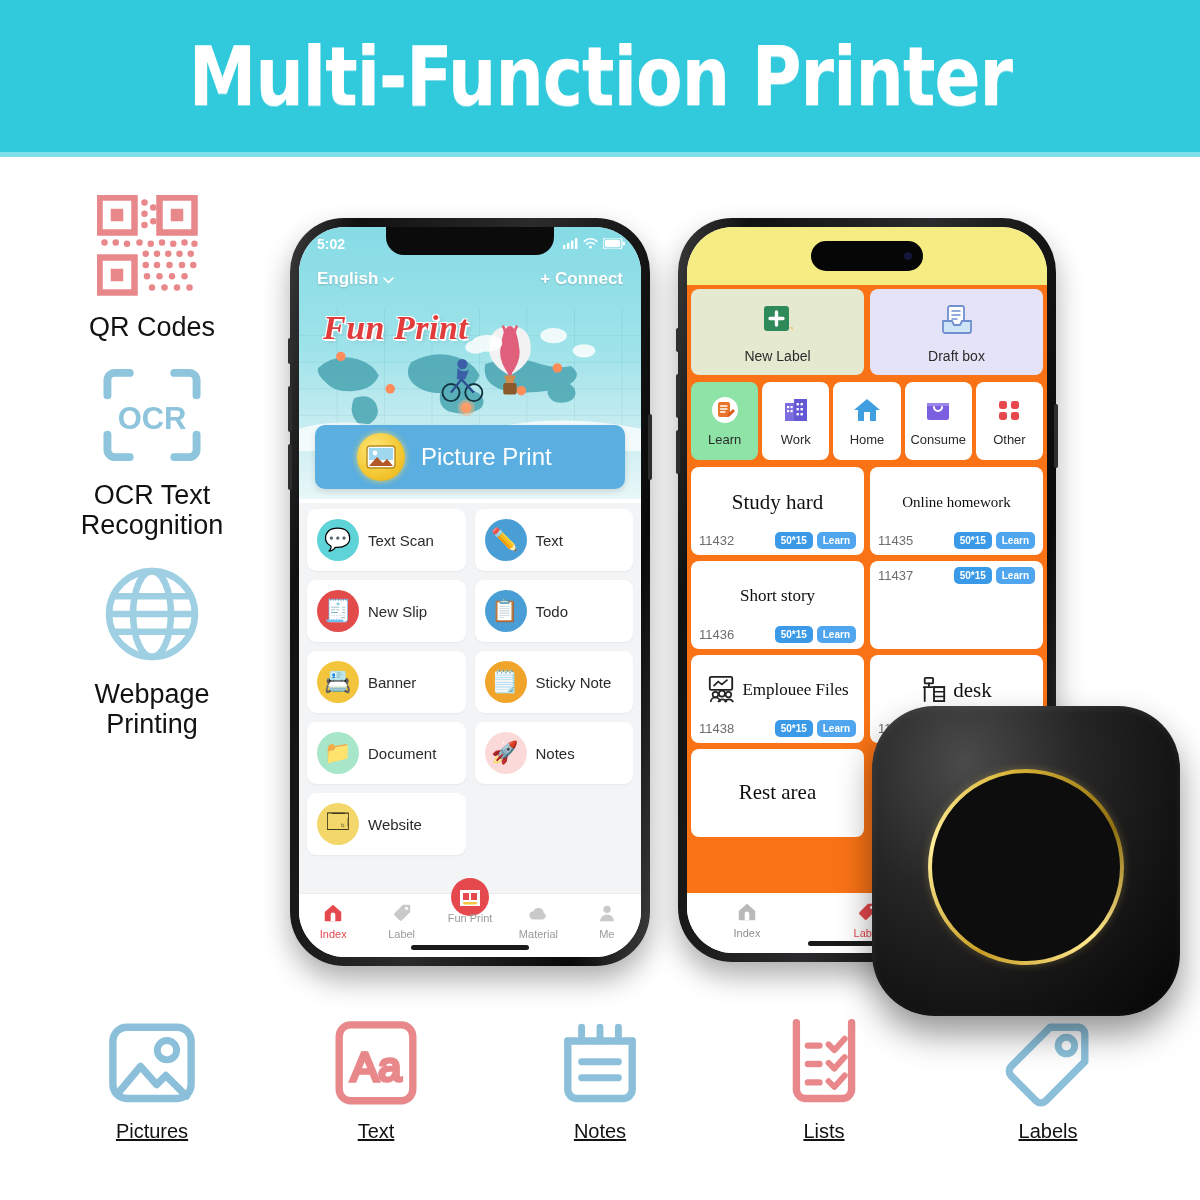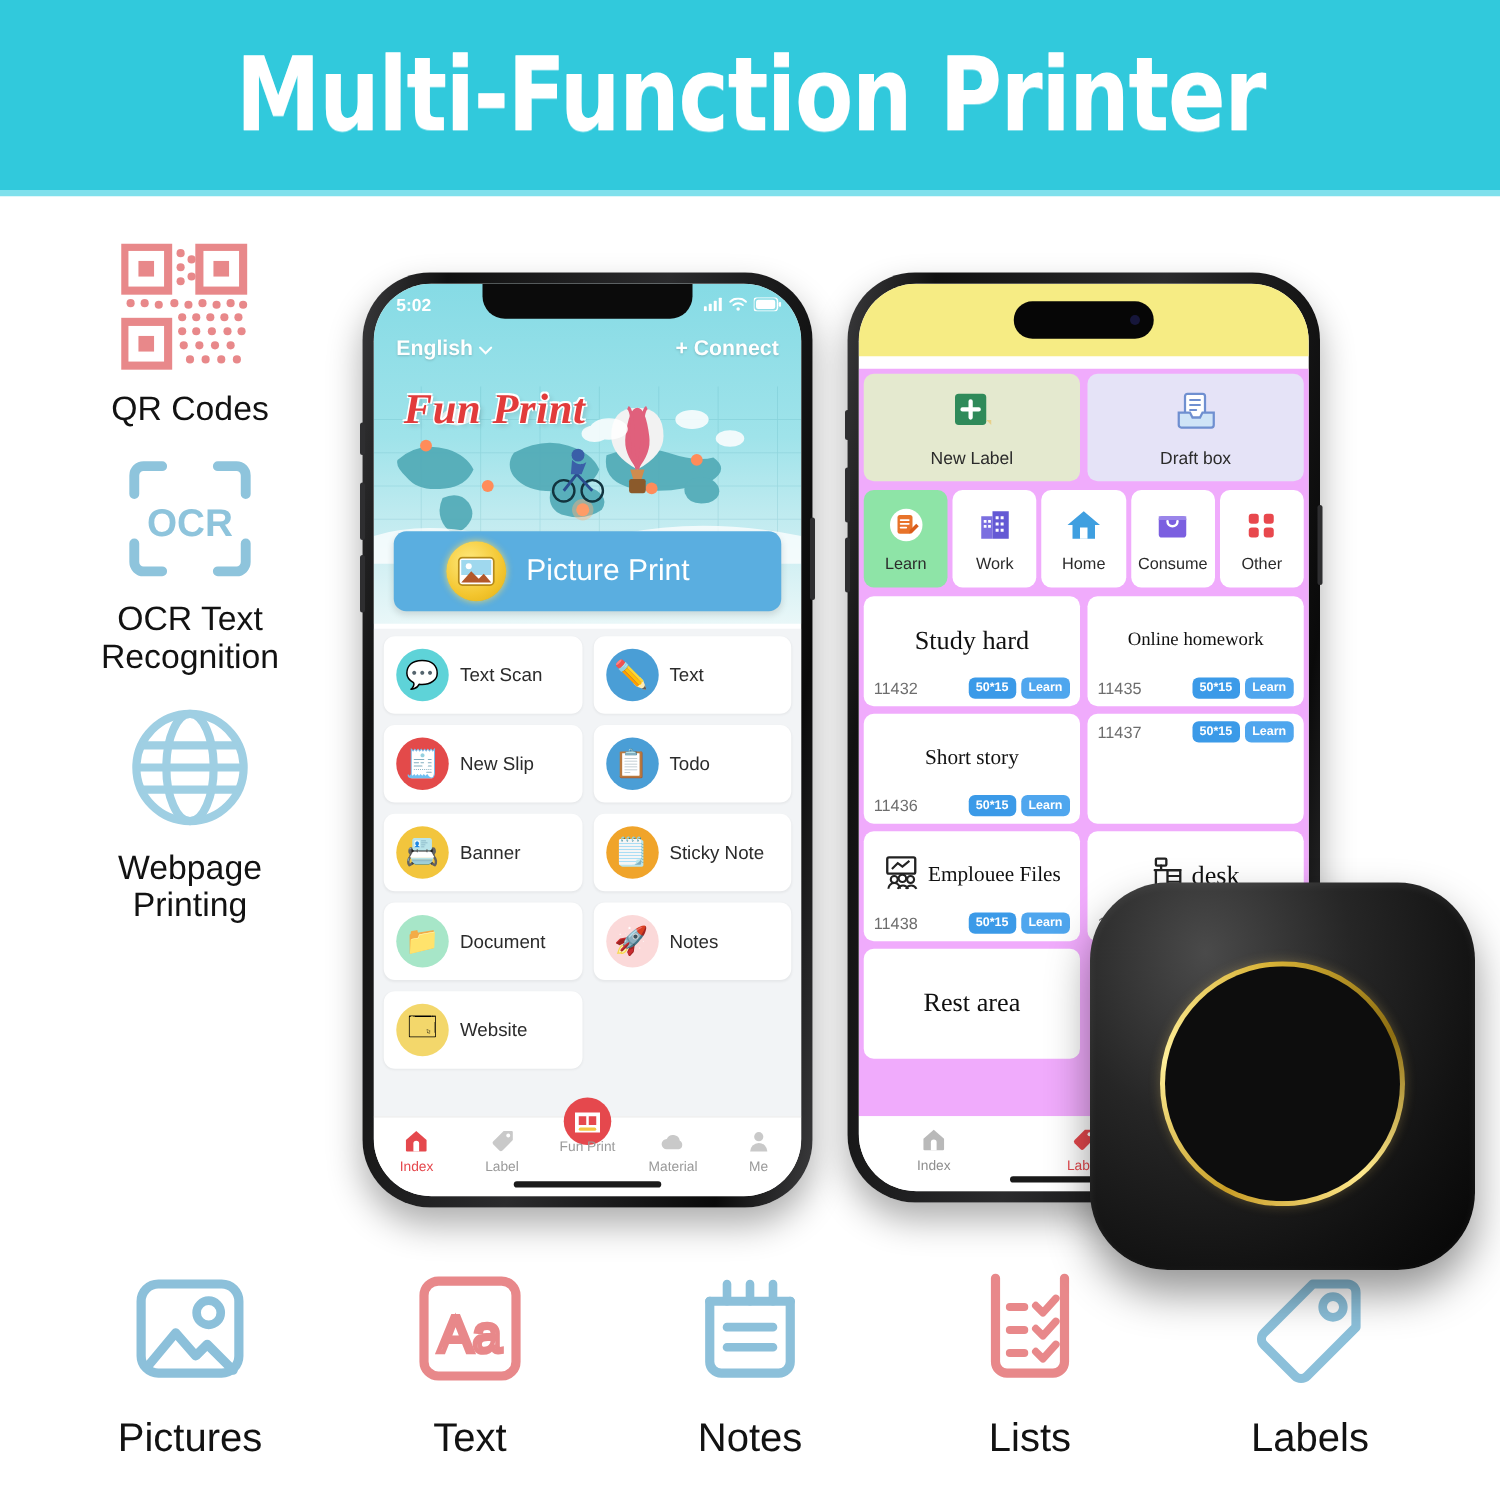--- a/index.html
+++ b/index.html
@@ -46,21 +46,21 @@
   }
 
   
   .bottom-row {
     position: absolute; left: 0; top: 1016px; width: 1200px; height: 180px;
     display: flex; align-items: flex-start; justify-content: space-around;
     padding: 0 40px;
   }
   .bfeature { display: flex; flex-direction: column; align-items: center; width: 190px; }
   .bfeature .bicon { height: 96px; display: flex; align-items: center; justify-content: center; }
-  .bfeature .blabel { margin-top: 20px; font-size: 32px; color: #121212; }
+  .bfeature .blabel { margin-top: 8px; font-size: 20px; color: #121212; text-decoration: underline; }
 
   
   .phone {
     position: absolute;
     border-radius: 54px;
     background: linear-gradient(100deg,#3a3a3c 0%,#111 14%,#2b2b2d 50%,#0a0a0a 84%,#3d3d3f 100%);
     padding: 9px;
     box-shadow: 0 14px 28px rgba(0,0,0,.32);
   }
   .phone-inner {
@@ -156,22 +156,22 @@
     width: 112px; height: 30px; border-radius: 18px; background: #060606; z-index: 8;
   }
   .dyn-island::after {
     content: ""; position: absolute; right: 11px; top: 11px; width: 8px; height: 8px;
     border-radius: 50%; background: #16163a;
   }
   .yellow-band {
     position: absolute; top: 0; left: 0; width: 100%; height: 58px; background: #f6ec84; z-index: 4;
   }
   .p2-body {
-    position: absolute; top: 68px; left: 0; width: 100%; bottom: 60px;
-    background: #f0abfc; padding: 4px 4px 0 4px; overflow: hidden;
+    position: absolute; top: 58px; left: 0; width: 100%; bottom: 60px;
+    background: #f97316; padding: 4px 4px 0 4px; overflow: hidden;
   }
   .quick-row { display: flex; gap: 6px; margin-bottom: 7px; }
   .quick-card {
     flex: 1; height: 86px; border-radius: 8px;
     display: flex; flex-direction: column; align-items: center; justify-content: center; gap: 3px;
   }
   .quick-card .qlabel { font-size: 14px; color: #2b2b2b; }
   .cat-row { display: flex; gap: 4px; margin-bottom: 7px; }
   .cat-cell {
     flex: 1; height: 78px; background: #fff; border-radius: 8px;

